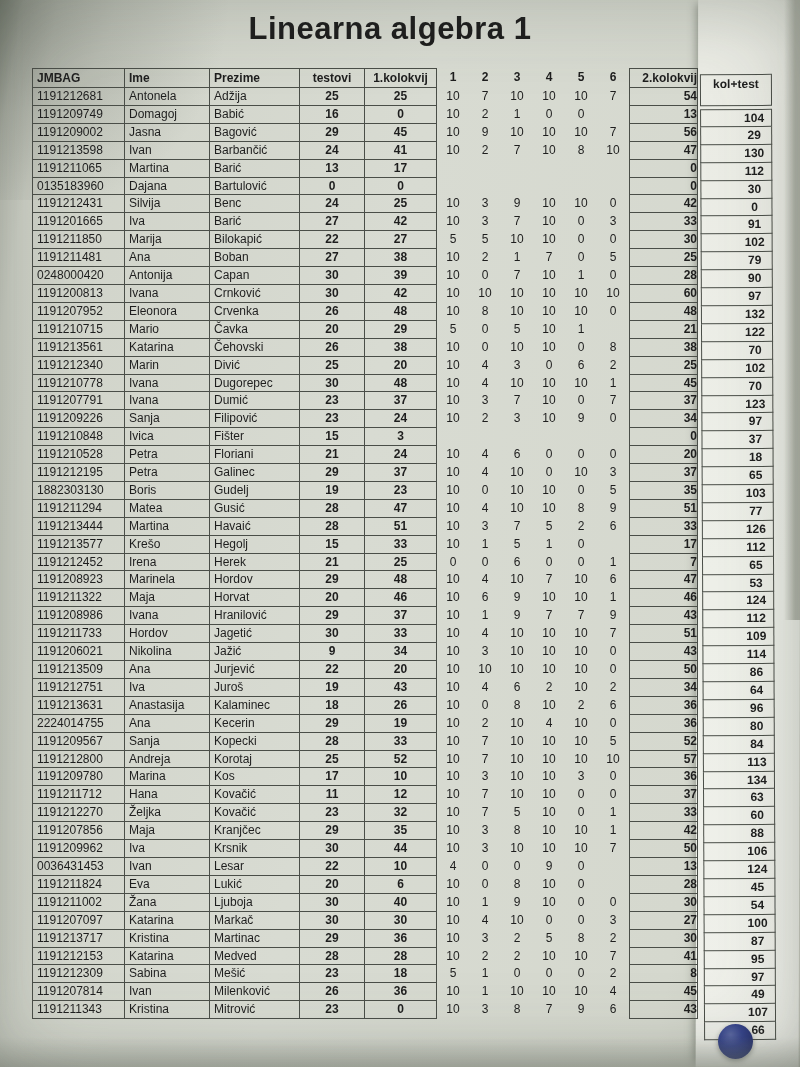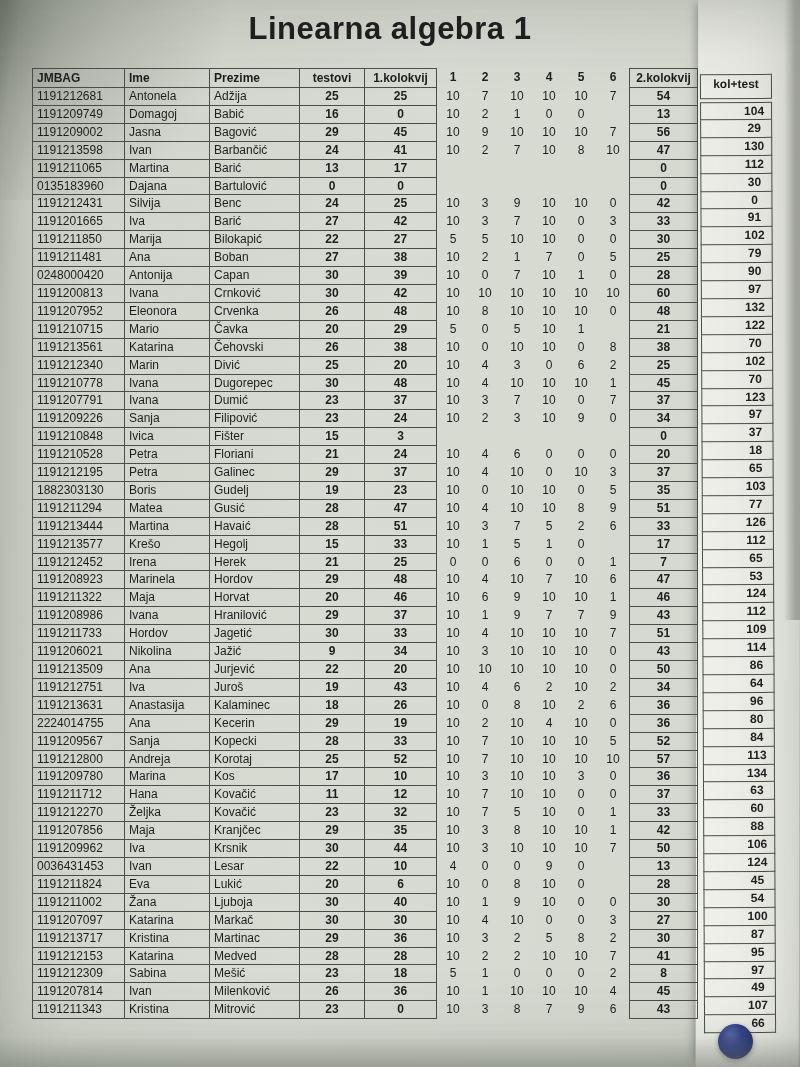--- a/index.html
+++ b/index.html
@@ -25,24 +25,24 @@
   .trow.hrow{height:20px;line-height:19px;font-weight:700;}
   .cell{box-sizing:border-box;overflow:hidden;white-space:nowrap;}
   .b{border-right:1px solid #4a4e48;border-bottom:1px solid #4a4e48;}
   .bl{border-left:1px solid #4a4e48;}
   .bt{border-top:1px solid #4a4e48;}
   .tl{text-align:left;padding-left:4px;}
   .ctr{text-align:center;}
   .bold{font-weight:700;}
   .sc{text-align:center;}
   .k2{box-sizing:border-box;border-left:1px solid #4a4e48;border-right:1px solid #4a4e48;
-    border-bottom:1px solid #4a4e48;text-align:center;font-weight:700;}
+    border-bottom:1px solid #4a4e48;text-align:right;font-weight:700;}
   .koltest{position:absolute;left:702px;top:74px;width:72px;transform:rotate(-.25deg);
     font-size:12px;color:#1e1e1e;}
-  .kt-header{box-sizing:border-box;height:25px;line-height:18px;border:1px solid #4a4e48;
+  .kt-header{box-sizing:border-box;height:32px;line-height:18px;border:1px solid #4a4e48;
     text-align:center;font-weight:700;}
   .kt-body{margin-top:3px;}
   .kt-cell{box-sizing:border-box;height:17.92px;line-height:17.5px;border:1px solid #4a4e48;
     border-top:none;text-align:center;font-weight:700;padding-left:36px;}
   .kt-cell:first-child{border-top:1px solid #4a4e48;}
   .pin{position:absolute;left:718px;top:1024px;width:35px;height:35px;border-radius:50%;
     background:radial-gradient(circle at 36% 30%,#5a67a4 0%,#34428c 35%,#25306f 70%,#1a2356 100%);
     box-shadow:0 2px 5px rgba(40,45,38,.45);}
 </style>
 </head>

